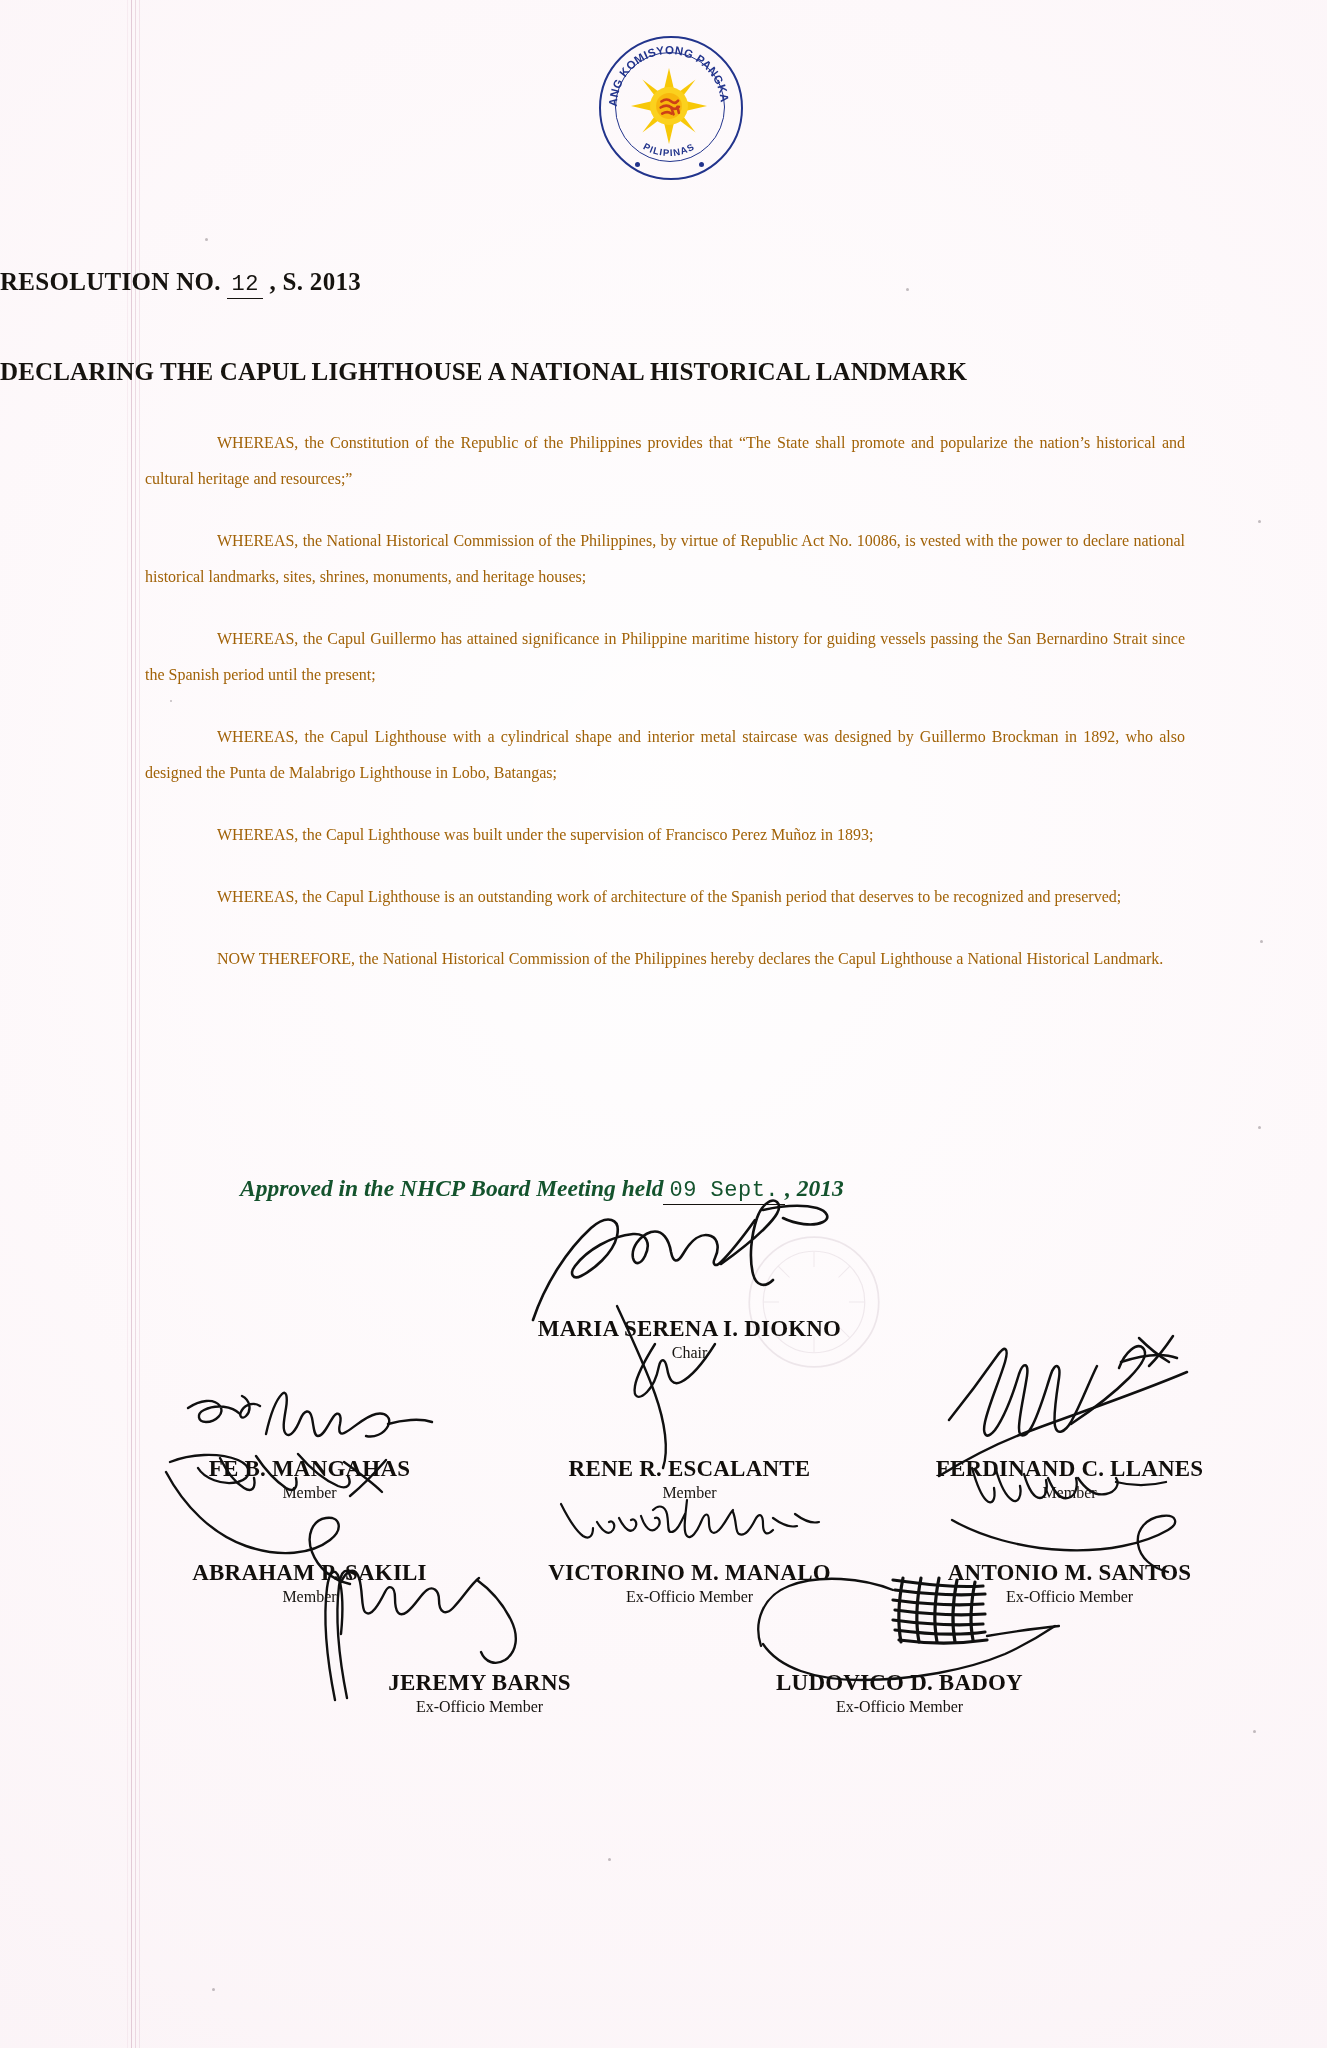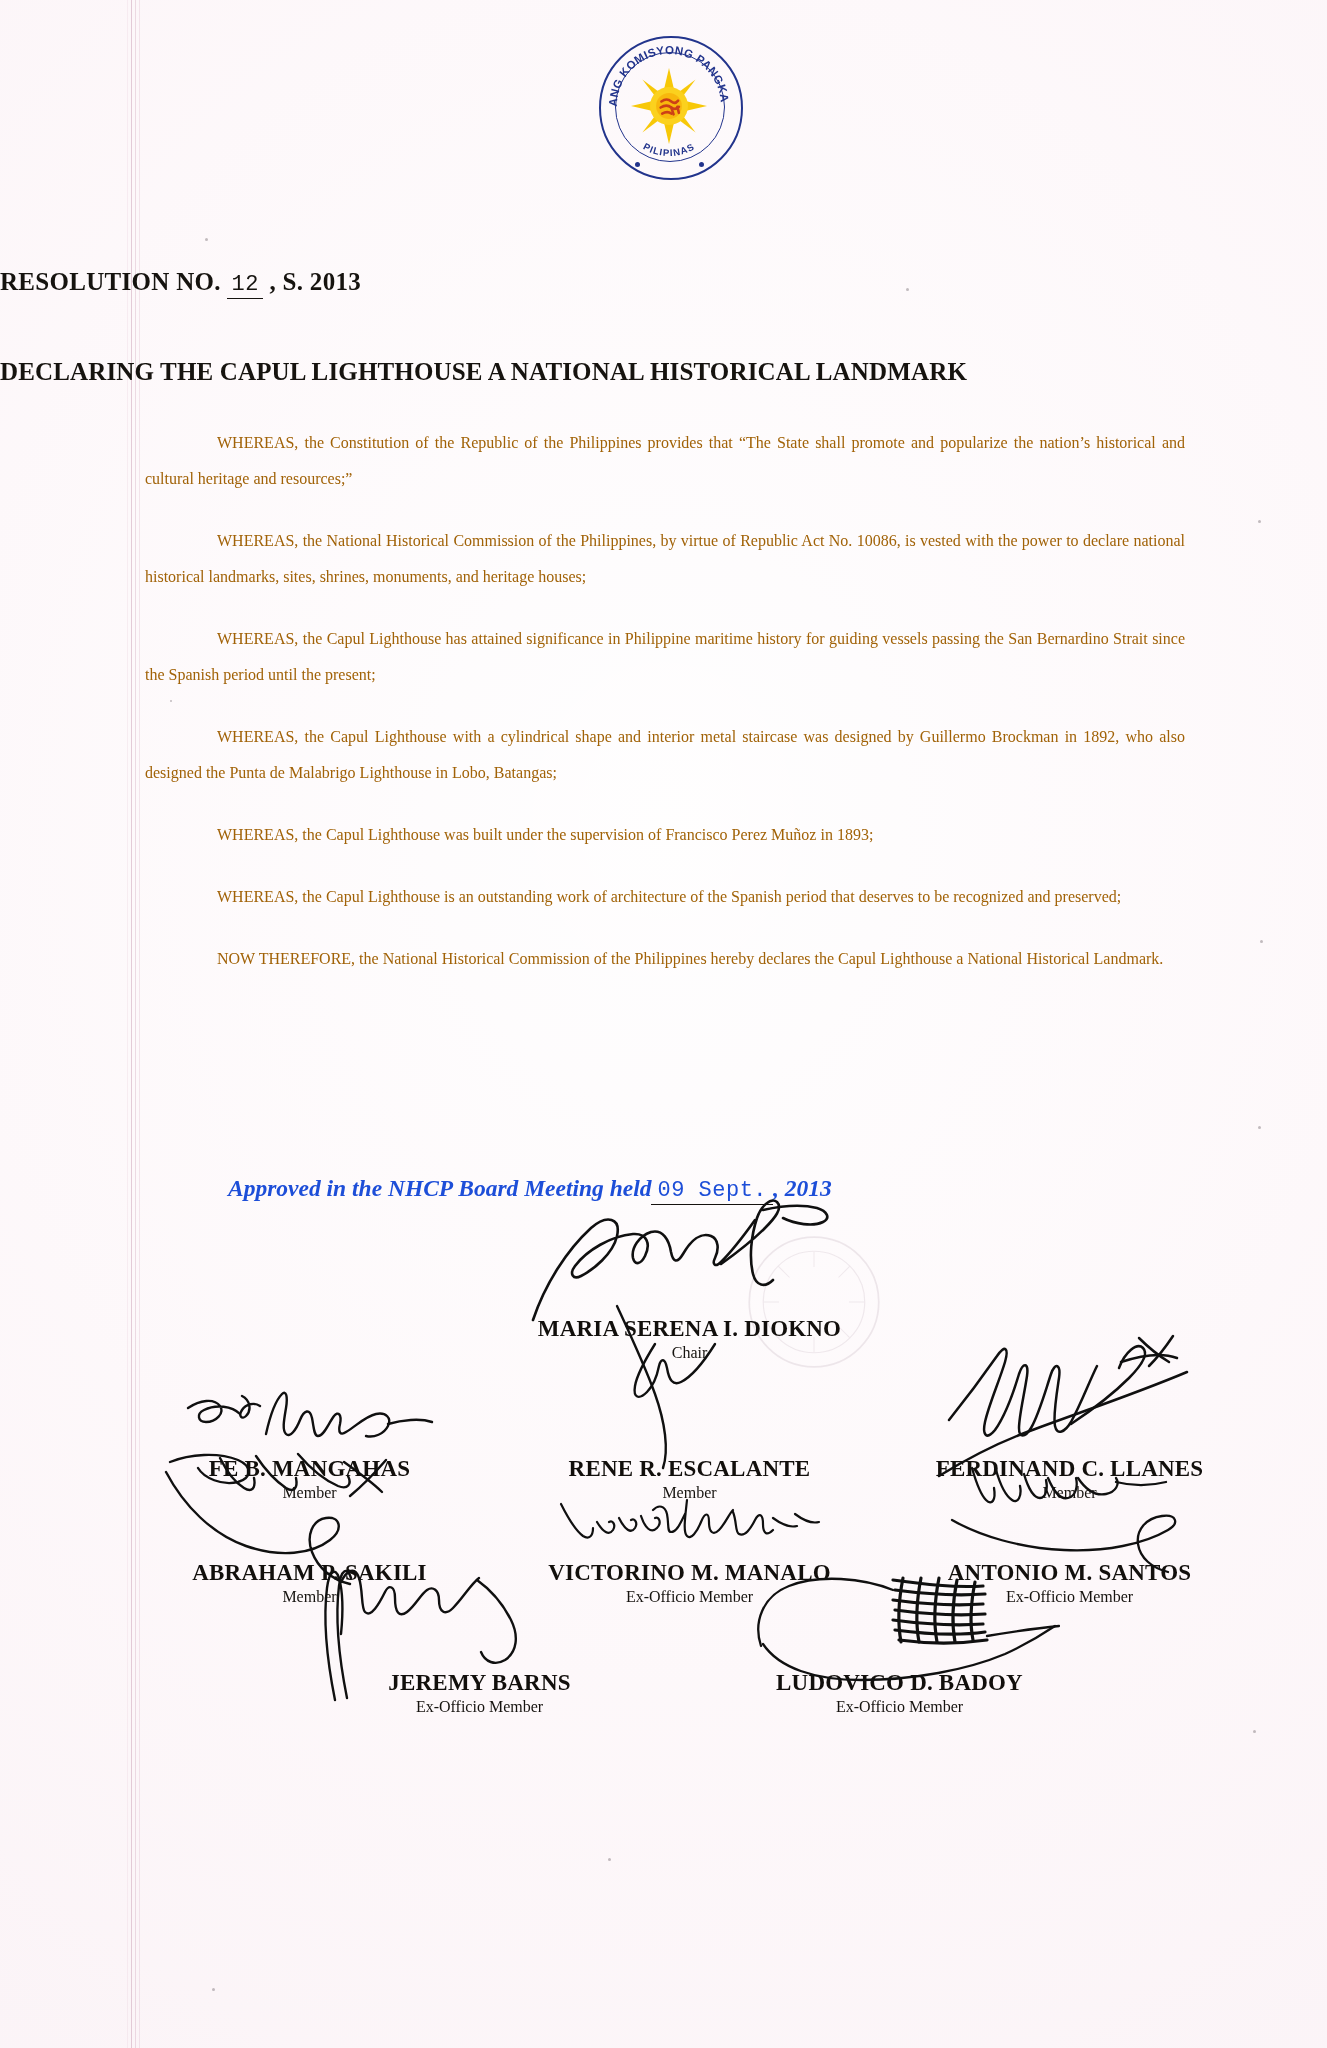--- a/index.html
+++ b/index.html
@@ -122,26 +122,26 @@
     text-align: justify;
     text-justify: inter-word;
     font-size: 16px;
     line-height: 36px;
     color: #a16207;
     margin: 0 0 26px 0;
     text-indent: 72px;
   }
   .approved-line {
     position: absolute;
-    left: 228px;
+    left: 240px;
     top: 1175px;
     font-size: 23.5px;
     font-weight: bold;
     font-style: italic;
-    color: #1d4ed8;
+    color: #14532d;
     white-space: nowrap;
   }
   .approved-date {
     font-family: "Liberation Mono", monospace;
     font-style: normal;
     font-weight: normal;
     font-size: 22px;
     border-bottom: 1.8px solid #16130f;
     padding: 0 6px 1px 6px;
     letter-spacing: 0.5px;
@@ -276,21 +276,21 @@
     <span>RESOLUTION NO.</span>
     <span class="fill-in">12</span>
     <span>, S. 2013</span>
   </div>
 
   <div class="doc-title">DECLARING THE CAPUL LIGHTHOUSE A NATIONAL HISTORICAL LANDMARK</div>
 
   <div class="body-block">
     <p class="para">WHEREAS, the Constitution of the Republic of the Philippines provides that “The State shall promote and popularize the nation’s historical and cultural heritage and resources;”</p>
     <p class="para">WHEREAS, the National Historical Commission of the Philippines, by virtue of Republic Act No. 10086, is vested with the power to declare national historical landmarks, sites, shrines, monuments, and heritage houses;</p>
-    <p class="para">WHEREAS, the Capul Lighthouse has attained significance in Philippine maritime history for guiding vessels passing the San Bernardino Strait since the Spanish period until the present;</p>
+    <p class="para">WHEREAS, the Capul Guillermo has attained significance in Philippine maritime history for guiding vessels passing the San Bernardino Strait since the Spanish period until the present;</p>
     <p class="para">WHEREAS, the Capul Lighthouse with a cylindrical shape and interior metal staircase was designed by Guillermo Brockman in 1892, who also designed the Punta de Malabrigo Lighthouse in Lobo, Batangas;</p>
     <p class="para">WHEREAS, the Capul Lighthouse was built under the supervision of Francisco Perez Muñoz in 1893;</p>
     <p class="para">WHEREAS, the Capul Lighthouse is an outstanding work of architecture of the Spanish period that deserves to be recognized and preserved;</p>
     <p class="para">NOW THEREFORE, the National Historical Commission of the Philippines hereby declares the Capul Lighthouse a National Historical Landmark.</p>
   </div>
 
   <div class="approved-line">
     <span>Approved in the NHCP Board Meeting held</span><span class="approved-date">09 Sept.</span><span>, 2013</span>
   </div>
 

